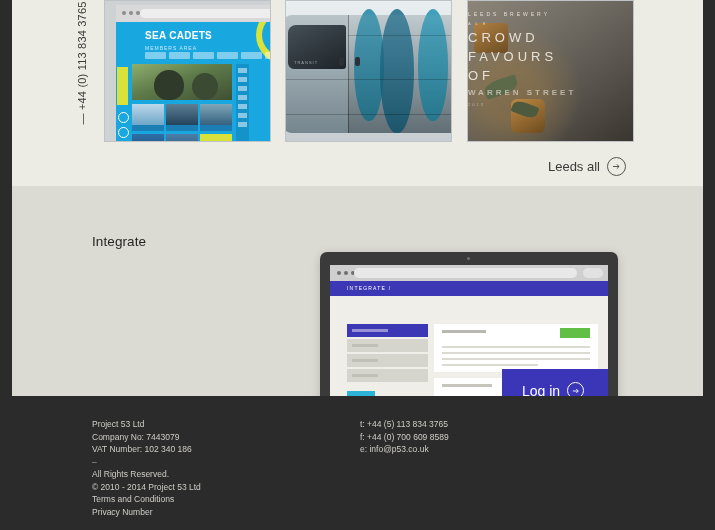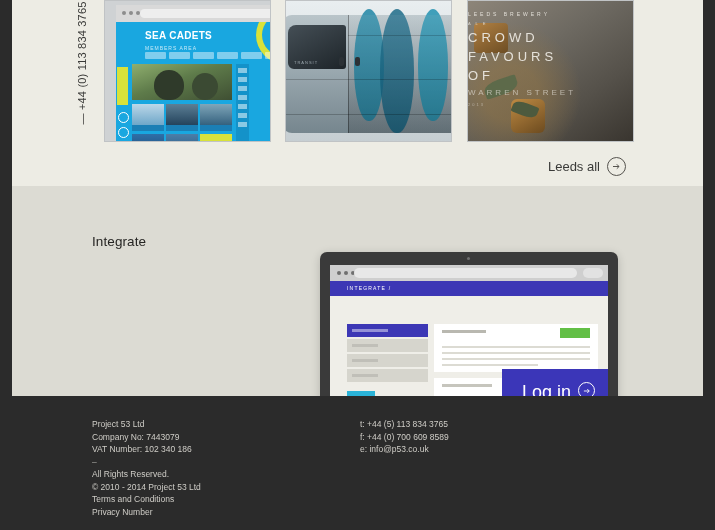--- a/index.html
+++ b/index.html
@@ -96,21 +96,21 @@
       linear-gradient(145deg,#8d8579 0%,#6e6a62 38%,#55514a 70%,#39352f 100%);
     overflow:hidden;}
   .brew-leaf{position:absolute;left:16px;top:78px;width:34px;height:16px;border-radius:50% 10% 50% 10%;background:#5d6a4a;transform:rotate(-18deg);}
   .brew-leaf2{position:absolute;left:44px;top:102px;width:26px;height:13px;border-radius:50% 10% 50% 10%;background:#4d5a3e;transform:rotate(22deg);}
   .brew-bot{position:absolute;left:6px;top:22px;width:34px;height:30px;border-radius:4px;background:linear-gradient(150deg,#b5813f,#6b4a1f);opacity:.92;}
   .brew-bot2{position:absolute;left:43px;top:98px;width:34px;height:34px;border-radius:6px;background:linear-gradient(150deg,#c08b42,#6d4a1d);opacity:.95;}
   .brew-txt{position:absolute;left:0;right:0;top:10px;color:#e9e6df;}
   .brew-arc{font-size:5px;letter-spacing:3px;opacity:.92;}
   .brew-sub{font-size:4px;letter-spacing:2px;margin-top:4px;opacity:.8;}
   .brew-big{font-size:13px;letter-spacing:4px;margin-top:4px;line-height:15px;opacity:.96;}
-  .brew-st{font-size:8px;letter-spacing:3px;margin-top:5px;opacity:.62;}
+  .brew-st{font-size:8px;letter-spacing:3px;margin-top:5px;opacity:.62;font-weight:bold;}
   .brew-yr{font-size:4px;letter-spacing:2px;margin-top:5px;opacity:.5;}
 
   .show-all{
     position:absolute;right:77px;top:157px;
     display:flex;align-items:center;gap:7px;
     font-size:13px;color:#3a3a38;cursor:pointer;
   }
   .show-all .ring{
     width:17px;height:17px;border-radius:50%;border:1px solid #55534e;
     display:flex;align-items:center;justify-content:center;
@@ -156,21 +156,21 @@
   .lap-main{position:absolute;left:104px;top:59px;right:10px;height:48px;background:#fff;}
   .lap-main .t{position:absolute;left:8px;top:6px;width:44px;height:3px;background:#b9b8b0;}
   .lap-main .l{position:absolute;left:8px;right:8px;height:2px;background:#dcdbd3;}
   .lap-green{position:absolute;right:8px;top:4px;width:30px;height:10px;background:#62bf45;}
   .lap-main2{position:absolute;left:104px;top:113px;right:10px;height:28px;background:#fff;}
   .lap-main2 .t{position:absolute;left:8px;top:6px;width:50px;height:3px;background:#c6c5bd;}
   .login-btn{
     position:absolute;left:172px;top:104px;width:138px;height:45px;
     background:#3b36b8;color:#fff;cursor:pointer;
   }
-  .login-btn .inner{position:absolute;left:20px;top:13px;display:flex;gap:7px;font-size:18px;}
+  .login-btn .inner{position:absolute;left:20px;top:13px;display:flex;align-items:center;gap:7px;font-size:14px;}
   .login-btn .ring{width:15px;height:15px;border-radius:50%;border:1px solid #fff;display:flex;align-items:center;justify-content:center;}
 
   
   .footer{position:absolute;left:0;top:396px;width:715px;height:134px;background:#2b2b2b;color:#cfcdc7;}
   .f-col{position:absolute;font-size:8.5px;line-height:12.5px;}
   .f-col.c1{left:92px;top:22px;}
   .f-col.c2{left:360px;top:22px;}
   .f-col.c3{left:490px;top:22px;}
   .f-col a{color:#cfcdc7;text-decoration:none;display:block;cursor:pointer;}
   .f-dash{opacity:.7;}

